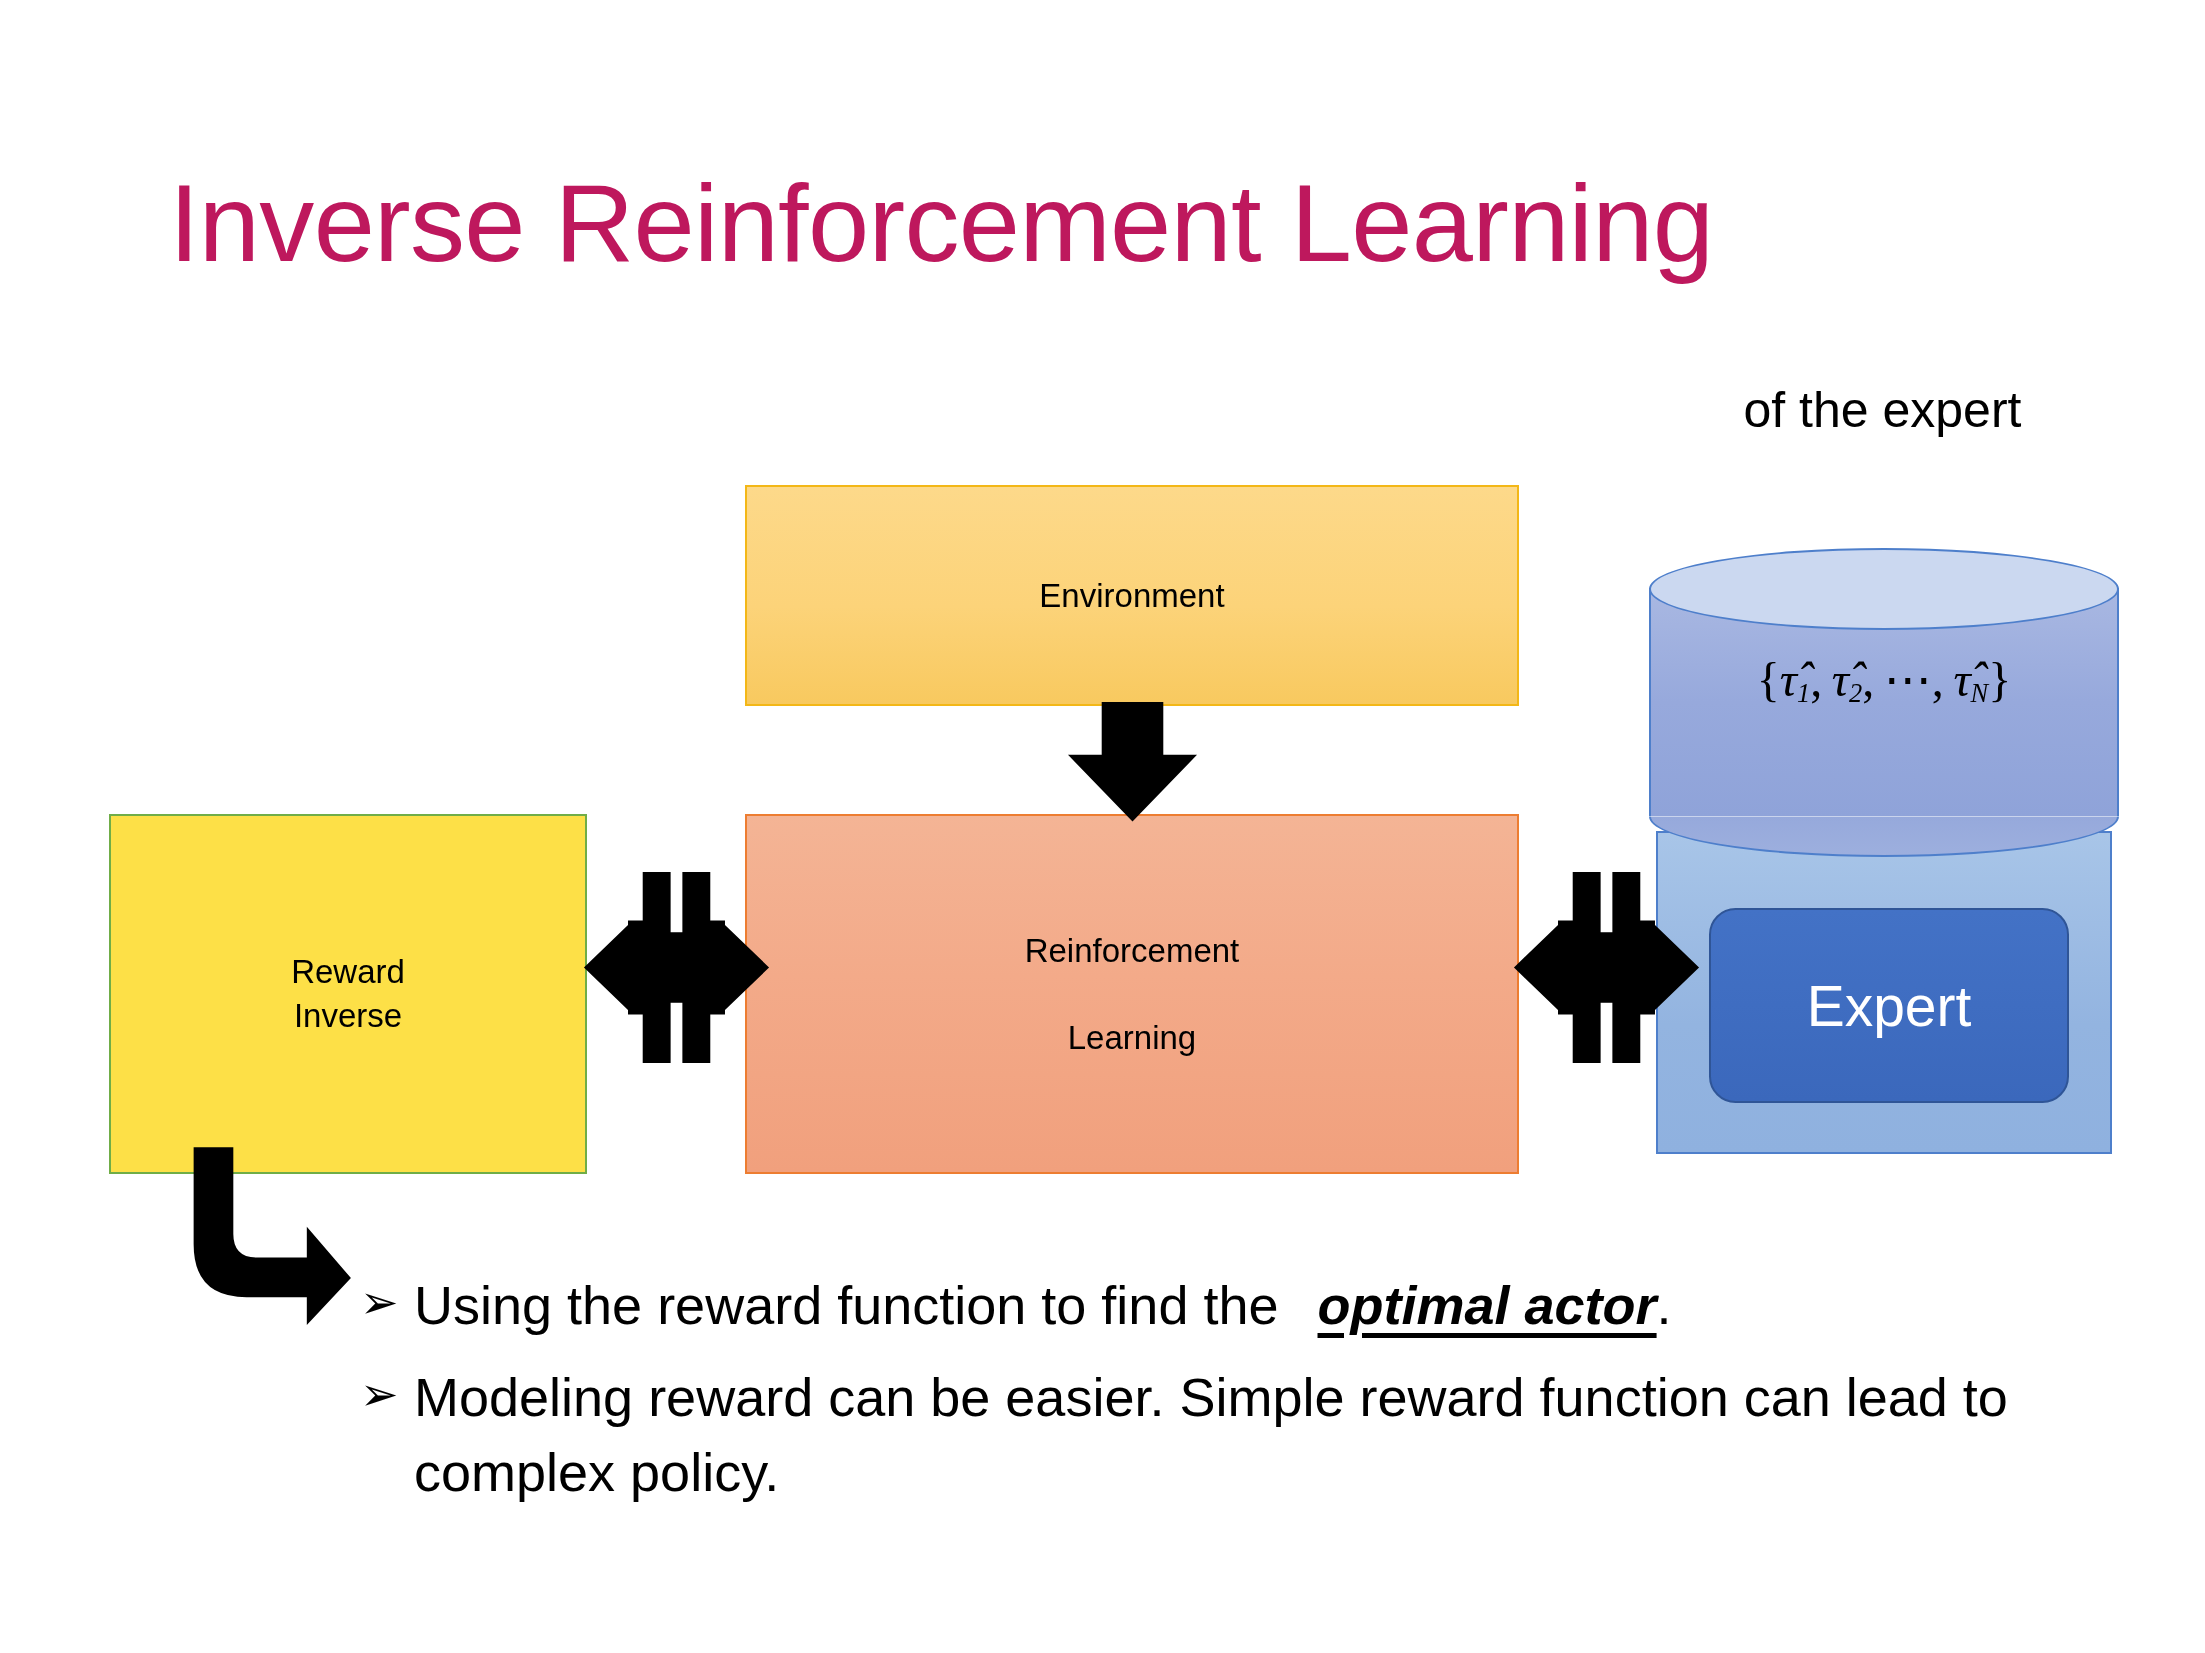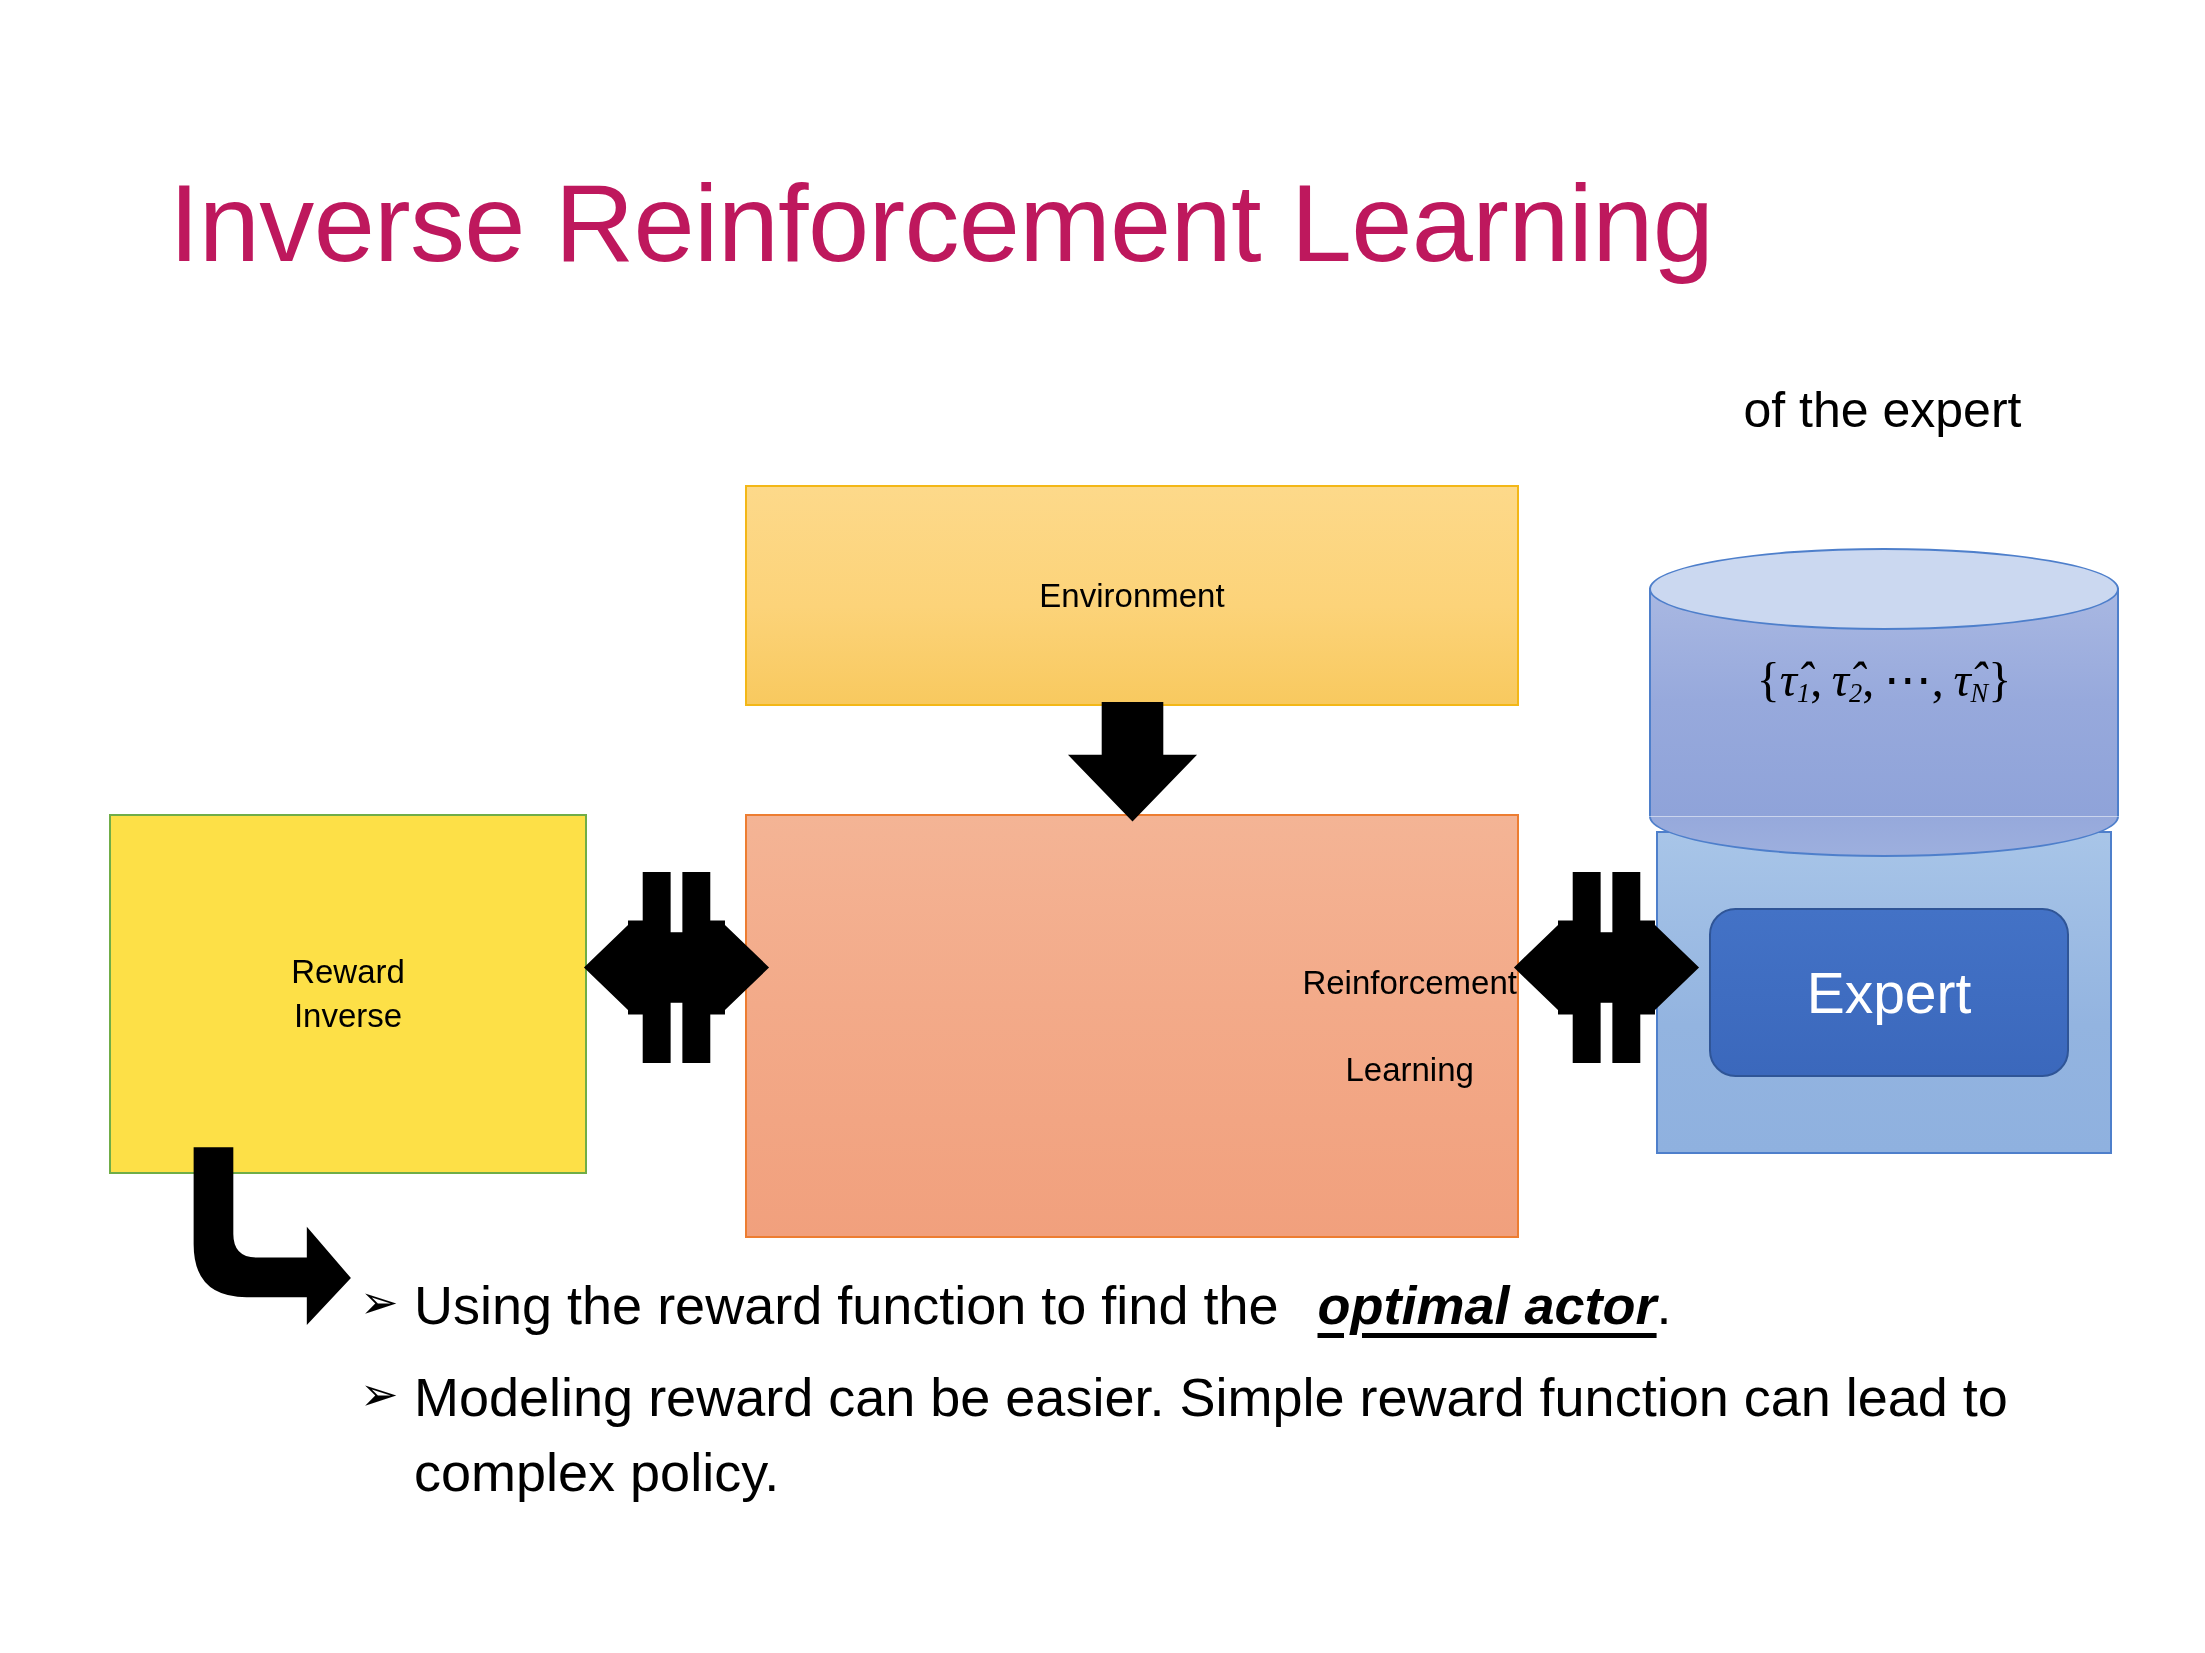--- a/index.html
+++ b/index.html
@@ -57,24 +57,23 @@
     width: 478px;
     height: 360px;
     background: #fde047;
     border: 2.2px solid #70AD47;
   }
 
   #box-rl {
     left: 745px;
     top: 814px;
     width: 774px;
-    height: 424px;
+    height: 360px;
     background: linear-gradient(180deg, #F4B495 0%, #F3AA89 45%, #F1A07D 100%);
     border: 2.2px solid #ED7D31;
-    justify-content: flex-end;
   }
 
   
   #expert-group {
     position: absolute;
     left: 1649px;
     top: 548px;
     width: 470px;
     height: 606px;
   }
@@ -86,21 +85,21 @@
     height: 323px;
     background: linear-gradient(180deg, #A8C5E8 0%, #93B4E0 60%, #8FB1DF 100%);
     border: 2.2px solid #4E7FCB;
     box-sizing: border-box;
   }
   #expert-button {
     position: absolute;
     left: 60px;
     top: 360px;
     width: 360px;
-    height: 169px;
+    height: 195px;
     border-radius: 26.5px;
     background: linear-gradient(180deg, #4372C6 0%, #3B68BC 100%);
     border: 2.9px solid #2F5597;
     box-sizing: border-box;
     display: flex;
     align-items: center;
     justify-content: center;
     color: #ffffff;
     font-size: 57px;
   }

